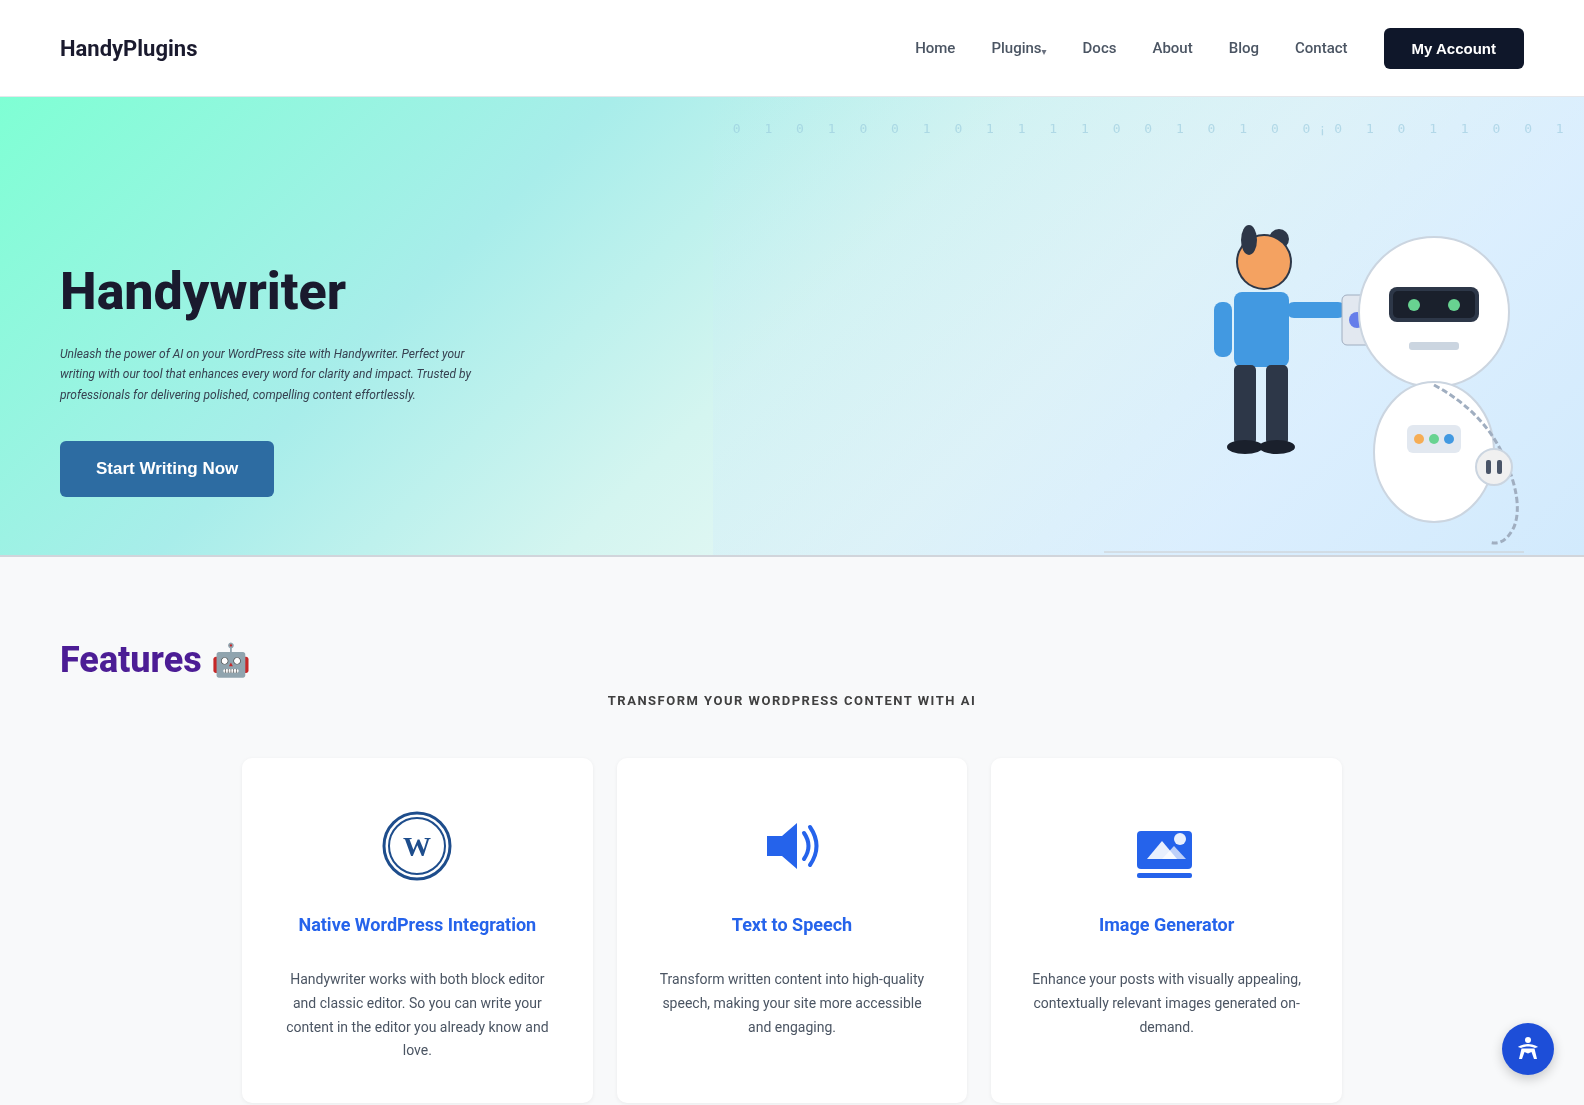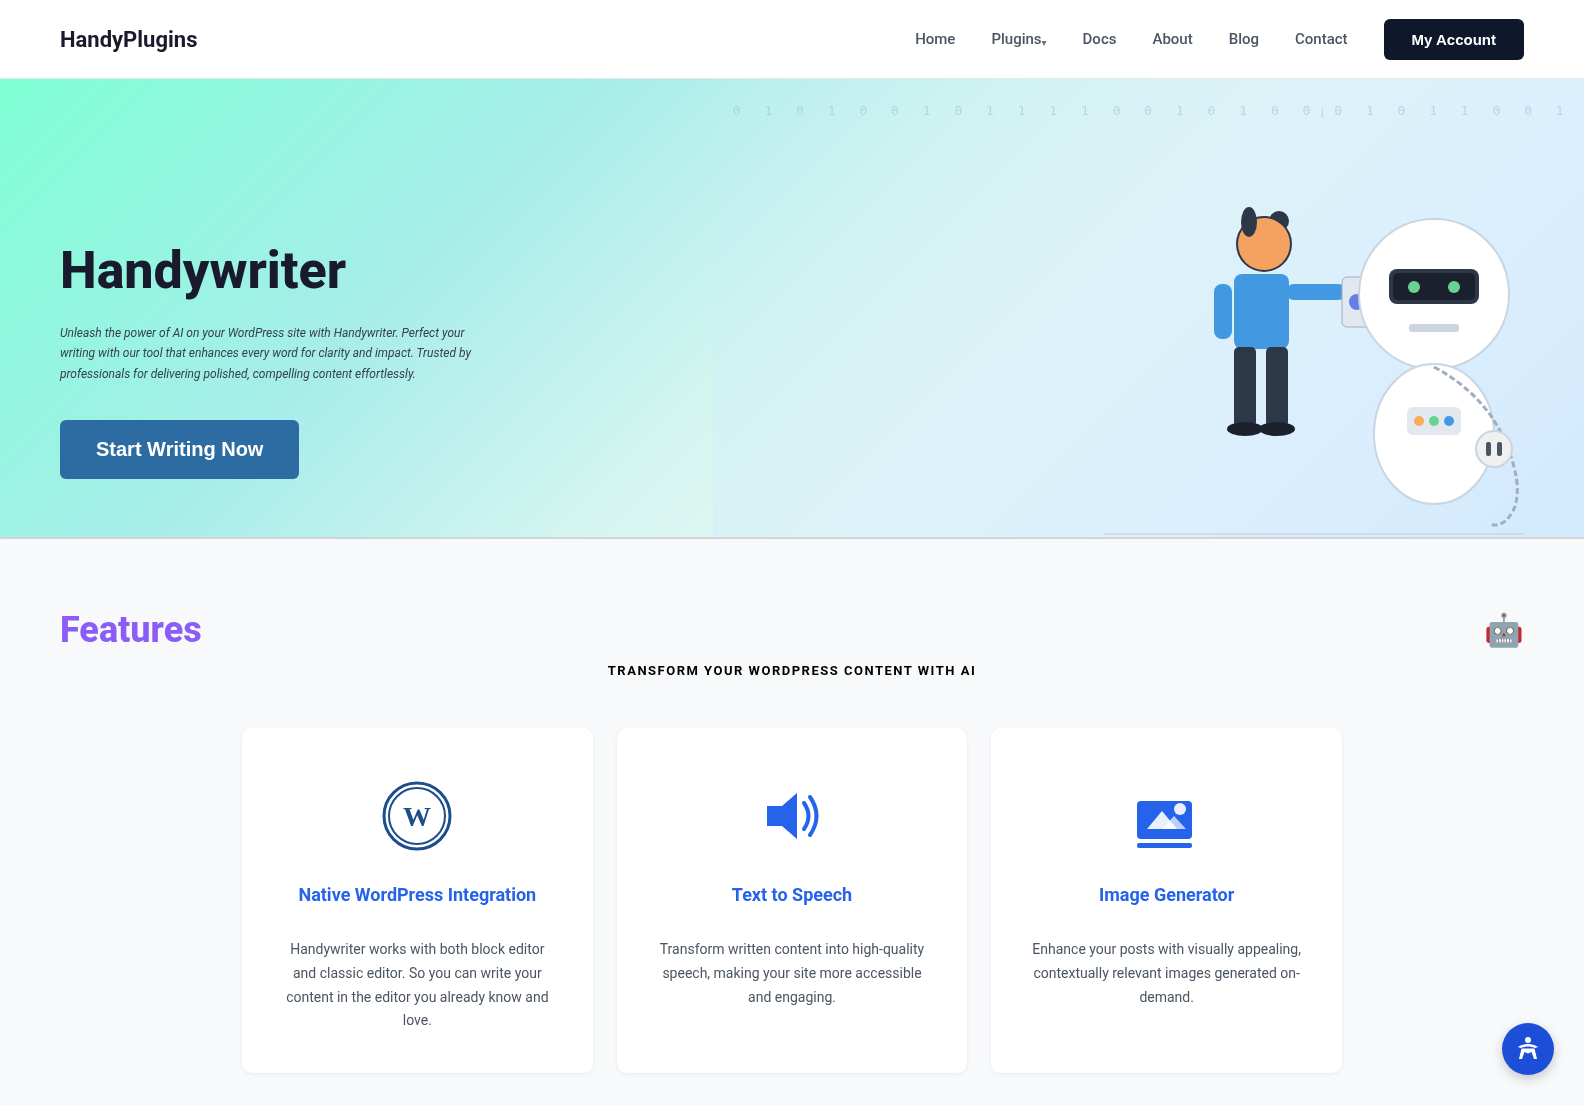--- a/index.html
+++ b/index.html
@@ -6,21 +6,21 @@
     body { font-family: -apple-system, BlinkMacSystemFont, 'Segoe UI', Roboto, sans-serif; background: #f8f9fa; overflow-x: hidden; }
 
     
     .header {
       background: white;
       border-bottom: 1px solid #e5e7eb;
       padding: 0 60px;
       display: flex;
       align-items: center;
       justify-content: space-between;
-      height: 79px;
+      height: 97px;
       position: relative;
       z-index: 10;
     }
     .logo {
       font-size: 22px;
       font-weight: 700;
       color: #1a1a2e;
       text-decoration: none;
     }
     .nav {
@@ -103,21 +103,21 @@
       line-height: 1.7;
       margin-bottom: 36px;
       max-width: 420px;
       font-style: italic;
     }
     .btn-cta {
       background: #2d6ca2;
       color: white;
       padding: 18px 36px;
       border-radius: 6px;
-      font-size: 20px;
+      font-size: 17px;
       font-weight: 600;
       border: none;
       cursor: pointer;
       display: inline-block;
       text-decoration: none;
     }
 
     
     .hero-illustration {
       position: absolute;
@@ -142,31 +142,32 @@
       background: #f8f9fa;
       padding: 70px 60px;
     }
     .features-header {
       text-align: center;
       margin-bottom: 50px;
     }
     .features-title {
       font-size: 36px;
       font-weight: 800;
-      color: #8b5cf6;
+      color: #4c1d95;
       margin-bottom: 12px;
       display: flex;
       align-items: center;
-      justify-content: space-between;
+      justify-content: flex-start;
       gap: 10px;
+      margin-top: 12px;
     }
     .features-subtitle {
       font-size: 13px;
       font-weight: 700;
-      color: #000000;
+      color: #404040;
       letter-spacing: 1.5px;
       text-transform: uppercase;
     }
     .features-grid {
       display: grid;
       grid-template-columns: repeat(3, 1fr);
       gap: 24px;
       max-width: 1100px;
       margin: 0 auto;
     }

